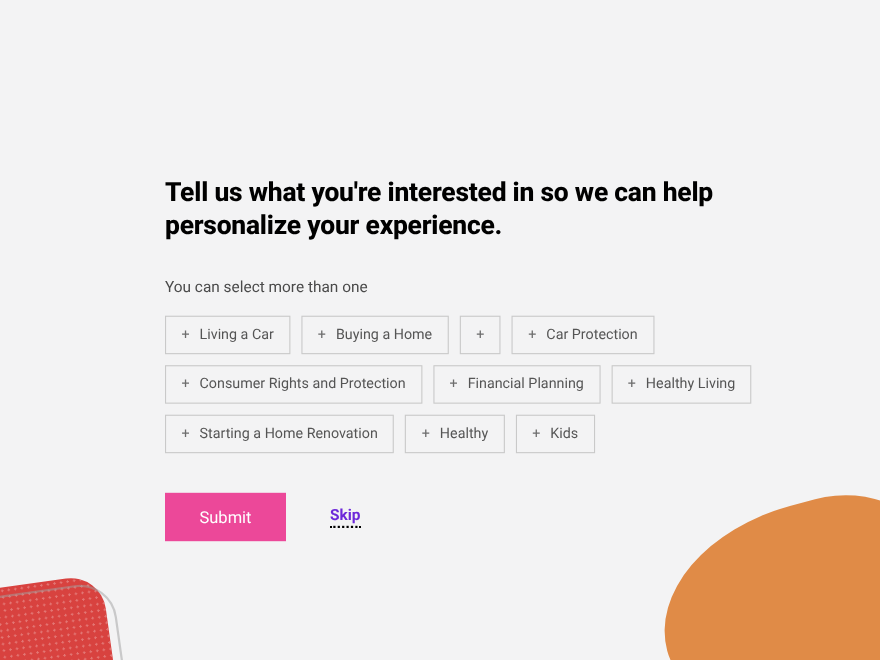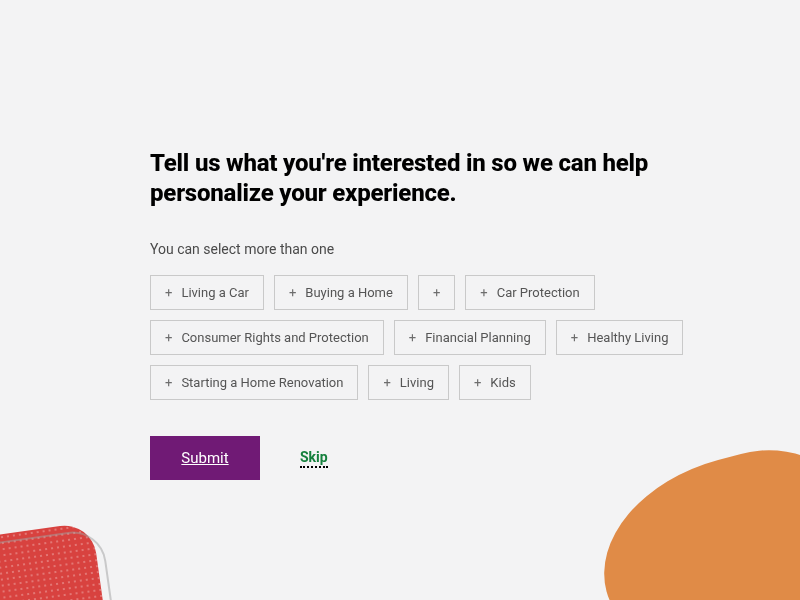--- a/index.html
+++ b/index.html
@@ -5,21 +5,21 @@
     * { margin: 0; padding: 0; box-sizing: border-box; }
     html, body { width: 800px; height: 600px; overflow: hidden; }
     body {
       background: #f3f3f4;
       font-family: -apple-system, BlinkMacSystemFont, "Segoe UI", Roboto, Arial, sans-serif;
       position: relative;
     }
     .content {
       position: absolute;
       left: 150px;
-      top: 148px;
+      top: 160px;
       width: 540px;
     }
     .heading {
       font-size: 24px;
       font-weight: 800;
       color: #000;
       line-height: 1.25;
       margin-bottom: 18px;
       letter-spacing: -0.2px;
     }
@@ -51,32 +51,31 @@
       font-size: 13px;
       line-height: 1;
       color: #6d6d6d;
     }
     .actions {
       display: flex;
       align-items: center;
       gap: 40px;
     }
     .submit {
-      background: #701a75;
+      background: #ec4899;
       color: #fff;
       border: none;
       width: 110px;
       height: 44px;
       font-size: 15px;
       cursor: pointer;
       font-family: inherit;
-      text-decoration: underline;
     }
     .skip {
-      color: #15803d;
+      color: #6d28d9;
       font-size: 14px;
       font-weight: 700;
       text-decoration: none;
       border-bottom: 2px dotted #000;
       padding-bottom: 1px;
       cursor: pointer;
     }
 
     
     .shape-red {
@@ -202,21 +201,21 @@
       <button class="chip">
         <span class="plus">+</span>
         <span>Healthy Living</span>
       </button>
       <button class="chip">
         <span class="plus">+</span>
         <span>Starting a Home Renovation</span>
       </button>
       <button class="chip">
         <span class="plus">+</span>
-        <span>Living</span>
+        <span>Healthy</span>
       </button>
       <button class="chip">
         <span class="plus">+</span>
         <span>Kids</span>
       </button>
     </div>
 
   <div class="actions">
     <button class="submit">Submit</button>
     <a class="skip">Skip</a>

